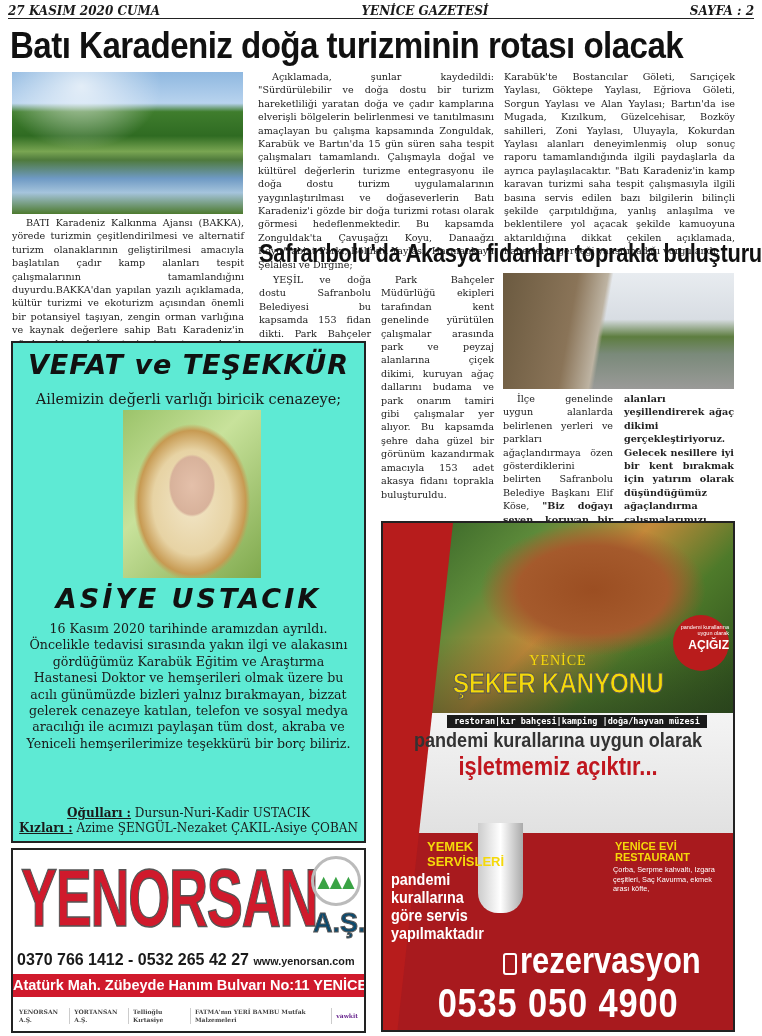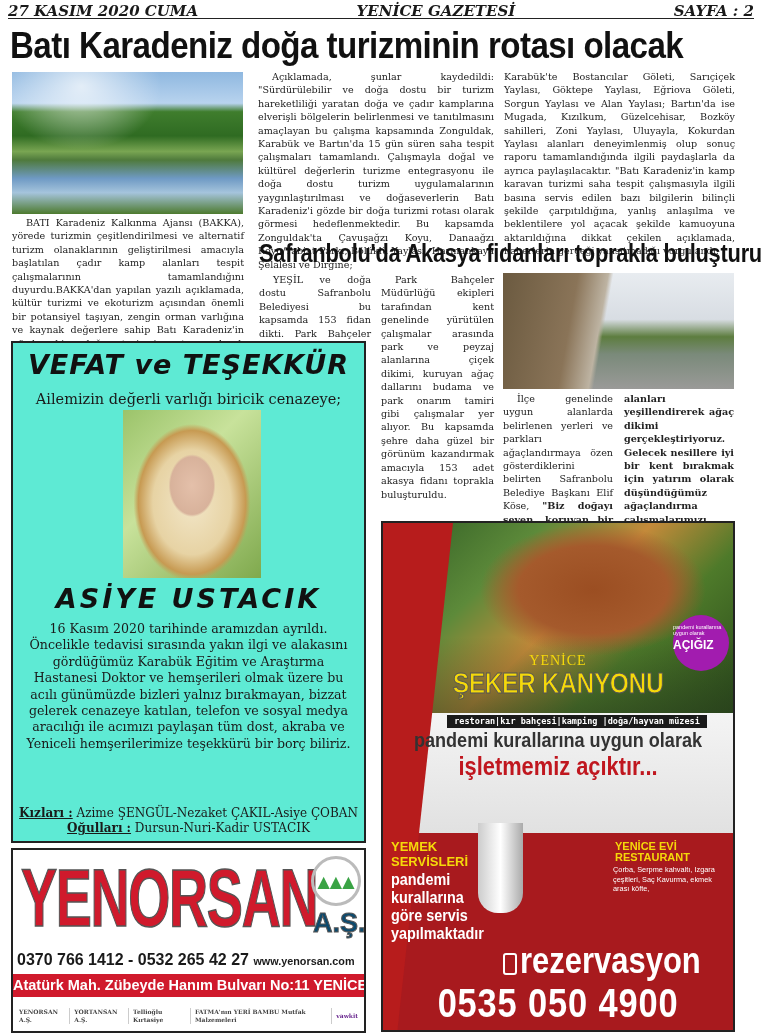--- a/index.html
+++ b/index.html
@@ -2,21 +2,21 @@
 <html><head>
 <meta charset="utf-8">
 <style>
   * { box-sizing: border-box; margin: 0; padding: 0; }
   html, body { width: 762px; height: 1036px; background: #fff; overflow: hidden; }
   body { font-family: "DejaVu Serif", serif; color: #1a1a1a; position: relative; }
 
   
   .masthead { position: absolute; left: 8px; top: 3px; width: 746px; height: 16px; border-bottom: 1.5px solid #222;
     display: flex; justify-content: space-between; align-items: center;
-    font-family: "DejaVu Serif", serif; font-weight: bold; font-style: italic; font-size: 15px; text-align: center; }
+    font-family: "DejaVu Serif", serif; font-weight: bold; font-style: italic; font-size: 12px; text-align: center; }
   .main-headline { position: absolute; left: 10px; top: 24px; width: 742px; height: 44px;
     font-family: "Liberation Sans", sans-serif; font-weight: bold; font-size: 36px; line-height: 44px;
     letter-spacing: -0.6px; transform: scaleX(0.92); transform-origin: left; white-space: nowrap; color: #111; }
 
   .col-text { position: absolute; font-size: 9.6px; line-height: 13.4px; text-align: justify; color: #222; }
   .col-text p { text-indent: 14px; }
   .col-text .bold { font-weight: bold; }
 
   .photo-lake { position: absolute; left: 12px; top: 72px; width: 231px; height: 142px;
     background:
@@ -64,21 +64,21 @@
   .yen-logos span:last-child { border-right: none; color: #6b2a90; }
 
   
   .sek-ad { position: absolute; left: 381px; top: 521px; width: 354px; height: 511px; border: 2px solid #222; overflow: hidden; background: #fff; }
   .sek-photo { position: absolute; left: 0; top: 0; width: 350px; height: 190px;
     background:
       linear-gradient(180deg, transparent 0%, transparent 60%, rgba(40,60,30,0.5) 100%),
       radial-gradient(ellipse at 60% 35%, #9b4e22 0%, #a55a2c 25%, transparent 38%),
       linear-gradient(135deg, #2d5a22 0%, #5d8a3a 30%, #c48a3a 50%, #4e7a2a 70%, #2a4a1a 100%); }
   .sek-redwedge { position: absolute; left: 0; top: 0; width: 70px; height: 511px; background: #b71c1c; clip-path: polygon(0 0, 100% 0, 20% 100%, 0 100%); }
-  .sek-acigiz { position: absolute; left: 290px; top: 92px; width: 56px; height: 56px; border-radius: 50%; background: #a21caf; color: #fff; text-align: left; font-family: "Liberation Sans", sans-serif; }
+  .sek-acigiz { position: absolute; left: 290px; top: 92px; width: 56px; height: 56px; border-radius: 50%; background: #b91c1c; color: #fff; text-align: right; font-family: "Liberation Sans", sans-serif; }
   .sek-acigiz .small { font-size: 5.5px; line-height: 6px; margin-top: 9px; display: block; }
   .sek-acigiz .big { font-size: 12px; font-weight: bold; display: block; margin-top: 2px; }
   .sek-yenice { position: absolute; left: 0; top: 130px; width: 350px; text-align: center; font-family: Liberation Serif, serif; font-size: 14px; color: #f5d90a; letter-spacing: 1px; }
   .sek-title { position: absolute; left: 0; top: 143px; width: 350px; text-align: center; font-family: "Liberation Sans", sans-serif; font-weight: bold; font-size: 30px; color: #f5d90a; -webkit-text-stroke: 1px #555; transform: scaleX(0.82); letter-spacing: -0.5px; }
   .sek-lower { position: absolute; left: 0; top: 190px; width: 350px; height: 317px; background: linear-gradient(180deg, #f4f4f4 0%, #e0e0e0 40%, #b71c1c 42%, #a71818 100%); }
   .sek-services { position: absolute; left: 64px; top: 192px; width: 260px; height: 13px; background: #1a1a1a; color: #fff; text-align: center; font-family: "DejaVu Sans Mono", monospace; font-size: 8.5px; line-height: 13px; font-weight: bold; }
   .sek-pandemi { position: absolute; left: 0; top: 205px; width: 350px; text-align: center; font-family: "Liberation Sans", sans-serif; font-weight: bold; font-size: 21px; color: #333; transform: scaleX(0.86); }
   .sek-isletme { position: absolute; left: 0; top: 228px; width: 350px; text-align: center; font-family: "Liberation Sans", sans-serif; font-weight: bold; font-size: 26px; color: #c0171f; transform: scaleX(0.84); }
   .sek-bottom { position: absolute; left: 0; top: 310px; width: 350px; height: 197px; background: #a81a1e; }
   .sek-scroll { position: absolute; left: 95px; top: 300px; width: 45px; height: 90px; background: linear-gradient(90deg, #ccc, #fff, #aaa); border-radius: 0 0 20px 20px; }
@@ -127,22 +127,22 @@
   <p style="text-indent:0"><span class="bold">alanları yeşillendirerek ağaç dikimi gerçekleştiriyoruz. Gelecek nesillere iyi bir kent bırakmak için yatırım olarak düşündüğümüz ağaçlandırma çalışmalarımızı daha geniş alanlara yaymayı planlıyoruz"</span><span> dedi.</span></p>
 </div>
 
 <div class="obit">
   <div class="obit-title">VEFAT ve TEŞEKKÜR</div>
   <div class="obit-intro">Ailemizin değerli varlığı biricik cenazeye;</div>
   <div class="obit-photo"></div>
   <div class="obit-name">ASİYE USTACIK</div>
   <div class="obit-body">16 Kasım 2020 tarihinde aramızdan ayrıldı. Öncelikle tedavisi sırasında yakın ilgi ve alakasını gördüğümüz Karabük Eğitim ve Araştırma Hastanesi Doktor ve hemşerileri olmak üzere bu acılı günümüzde bizleri yalnız bırakmayan, bizzat gelerek cenazeye katılan, telefon ve sosyal medya aracılığı ile acımızı paylaşan tüm dost, akraba ve Yeniceli hemşerilerimize teşekkürü bir borç biliriz.</div>
   <div class="obit-sons">
+    <div><u>Oğulları :</u><span> Dursun-Nuri-Kadir USTACIK</span></div>
     <div><u>Kızları :</u><span> Azime ŞENGÜL-Nezaket ÇAKIL-Asiye ÇOBAN</span></div>
-    <div><u>Oğulları :</u><span> Dursun-Nuri-Kadir USTACIK</span></div>
   </div>
 </div>
 
 <div class="yen-ad">
   <div class="yen-brand">YENORSAN</div>
   <div class="yen-logo">▲▲▲</div>
   <div class="yen-as">A.Ş.</div>
   <div class="yen-phones">
     <span>0370 766 1412 - 0532 265 42 27</span>
     <span class="web">www.yenorsan.com</span>
@@ -165,20 +165,20 @@
   <div class="sek-scroll"></div>
   <div class="sek-acigiz">
     <span class="small">pandemi kurallarına uygun olarak</span>
     <span class="big">AÇIĞIZ</span>
   </div>
   <div class="sek-yenice">YENİCE</div>
   <div class="sek-title">ŞEKER KANYONU</div>
   <div class="sek-services">restoran|kır bahçesi|kamping |doğa/hayvan müzesi</div>
   <div class="sek-pandemi">pandemi kurallarına uygun olarak</div>
   <div class="sek-isletme">işletmemiz açıktır...</div>
-  <div class="sek-yemek" style="width:70px;">YEMEK SERVİSLERİ</div>
+  <div class="sek-yemek" style="width:70px;margin-left:36px;">YEMEK SERVİSLERİ</div>
   <div class="sek-yemek-desc" style="width:115px;">pandemi kurallarına göre servis yapılmaktadır</div>
   <div class="sek-evi" style="width:90px;">YENİCE EVİ RESTAURANT</div>
   <div class="sek-evi-desc">Çorba, Serpme kahvaltı, Izgara çeşitleri, Saç Kavurma, ekmek arası köfte,</div>
   <div class="sek-phone-icon"></div>
   <div class="sek-rez">rezervasyon</div>
   <div class="sek-num">0535 050 4900</div>
 </div>
 
 </body></html>

